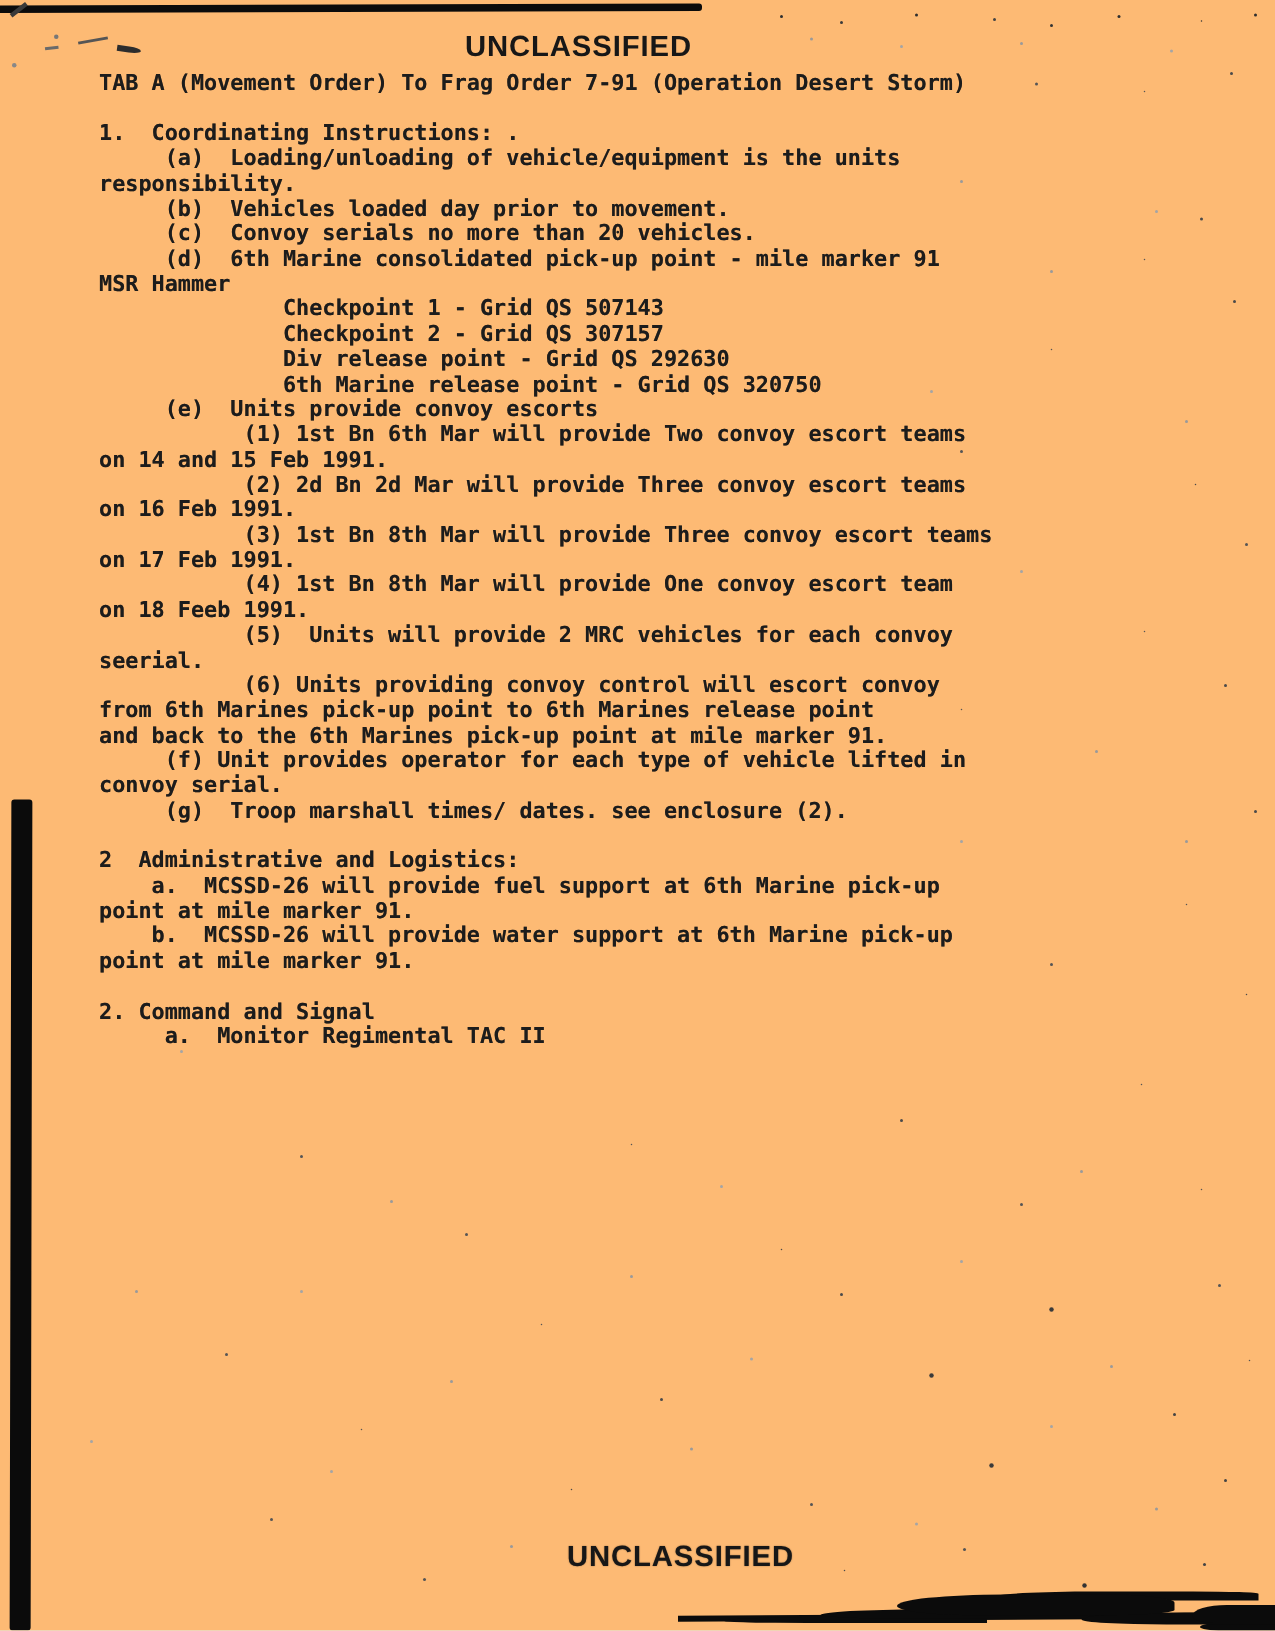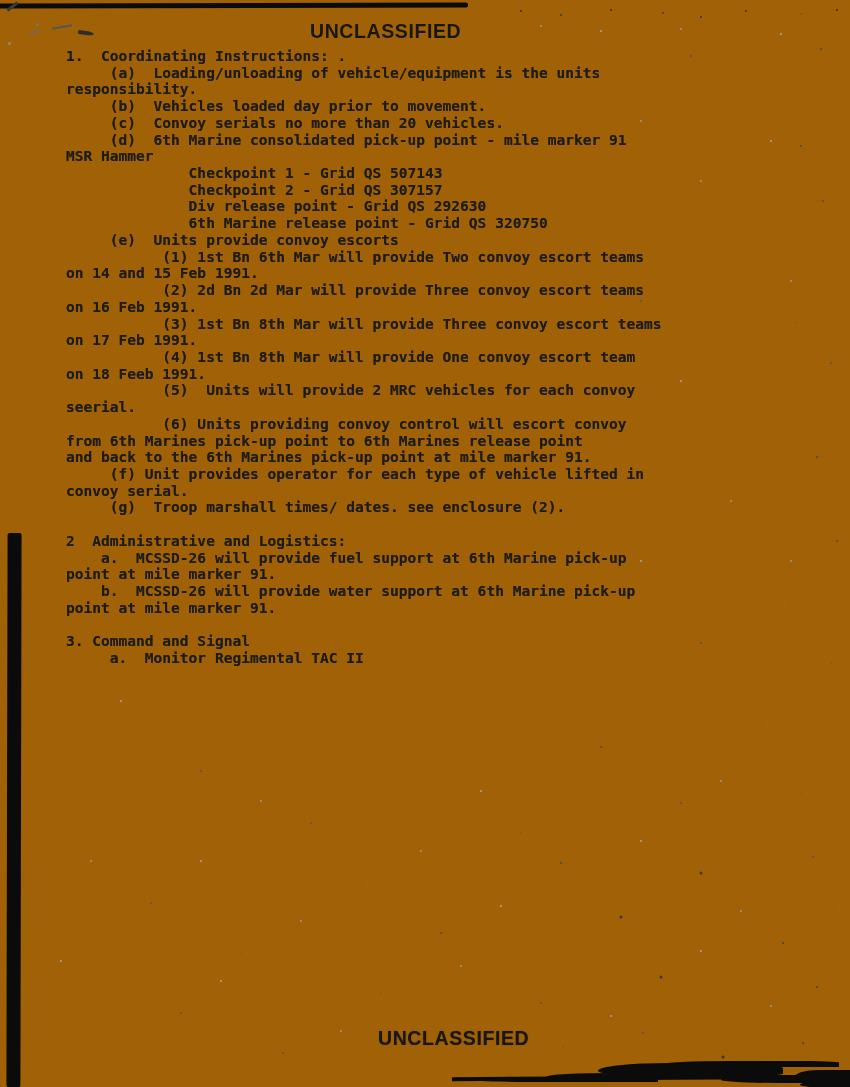--- a/index.html
+++ b/index.html
@@ -1,19 +1,19 @@
 <!DOCTYPE html>
 <html><head>
 <meta charset="utf-8">
 <style>
   html,body{margin:0;padding:0;background:#e8e8e8;}
   .page{
     position:relative;
     width:850px;height:1087px;
-    background:#a16207;
+    background:#fdba74;
     overflow:hidden;
     font-family:"DejaVu Sans Mono", monospace;
   }
   
   .typeblock{position:absolute;left:66px;top:48px;}
   .typeblock pre{
     margin:0 0 16.72px 0;
     font-family:"DejaVu Sans Mono", monospace;
     font-weight:bold;
     font-size:14.55px;
@@ -99,20 +99,21 @@
   <div class="speck dark"></div>
   <div class="speck light"></div>
   <div class="artifact left-bar"></div>
   <div class="artifact bottom-streak"></div>
   <div class="artifact bottom-blob"></div>
   <div class="artifact corner-blob"></div>
 
   <div class="classification top">UNCLASSIFIED</div>
 
   <div class="typeblock">
+    <pre>TAB A (Movement Order) To Frag Order 7-91 (Operation Desert Storm)</pre>
     <pre>1.  Coordinating Instructions: .
      (a)  Loading/unloading of vehicle/equipment is the units
 responsibility.
      (b)  Vehicles loaded day prior to movement.
      (c)  Convoy serials no more than 20 vehicles.
      (d)  6th Marine consolidated pick-up point - mile marker 91
 MSR Hammer
               Checkpoint 1 - Grid QS 507143
               Checkpoint 2 - Grid QS 307157
               Div release point - Grid QS 292630
@@ -132,19 +133,19 @@
 from 6th Marines pick-up point to 6th Marines release point
 and back to the 6th Marines pick-up point at mile marker 91.
      (f) Unit provides operator for each type of vehicle lifted in
 convoy serial.
      (g)  Troop marshall times/ dates. see enclosure (2).</pre>
     <pre>2  Administrative and Logistics:
     a.  MCSSD-26 will provide fuel support at 6th Marine pick-up
 point at mile marker 91.
     b.  MCSSD-26 will provide water support at 6th Marine pick-up
 point at mile marker 91.</pre>
-    <pre>3. Command and Signal
+    <pre>2. Command and Signal
      a.  Monitor Regimental TAC II</pre>
   </div>
 
   <div class="classification bottom">UNCLASSIFIED</div>
 
 </div>
 
 </body></html>

